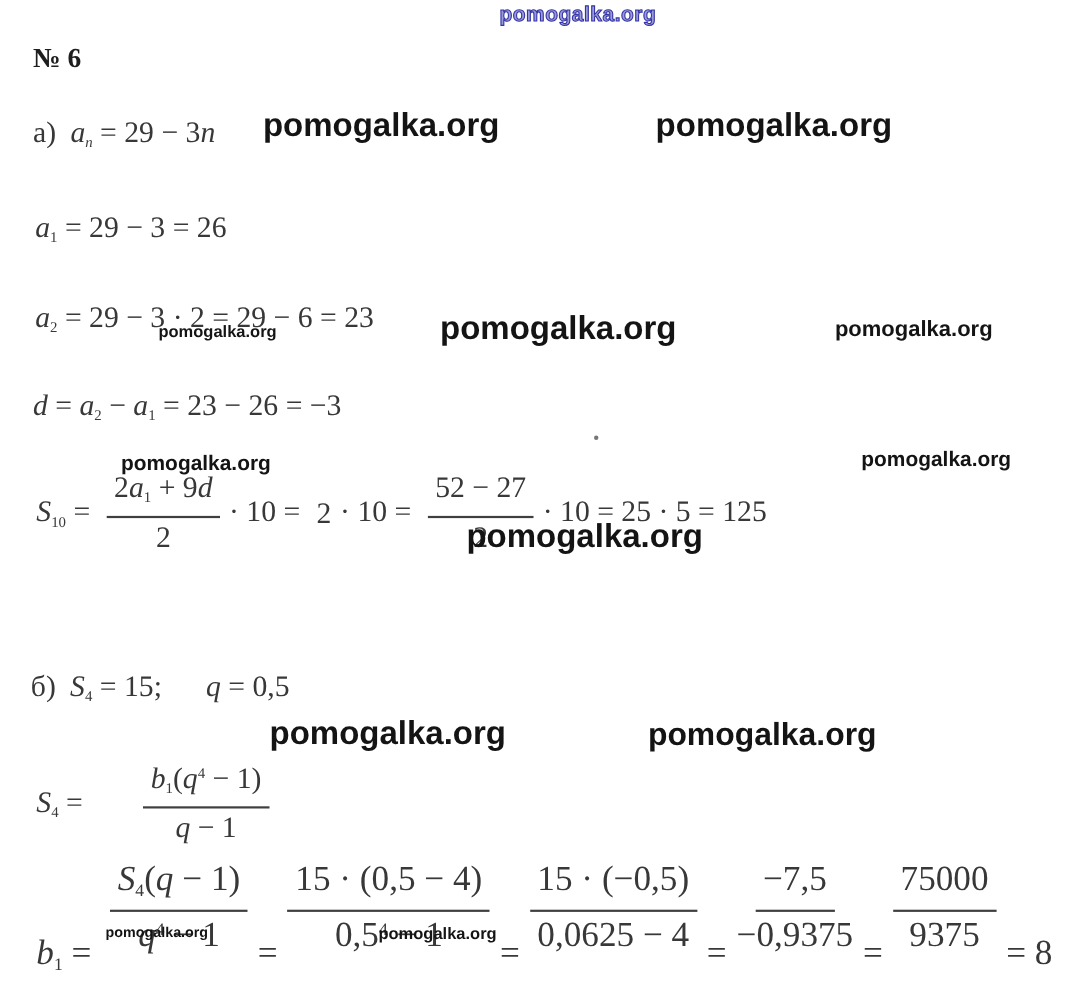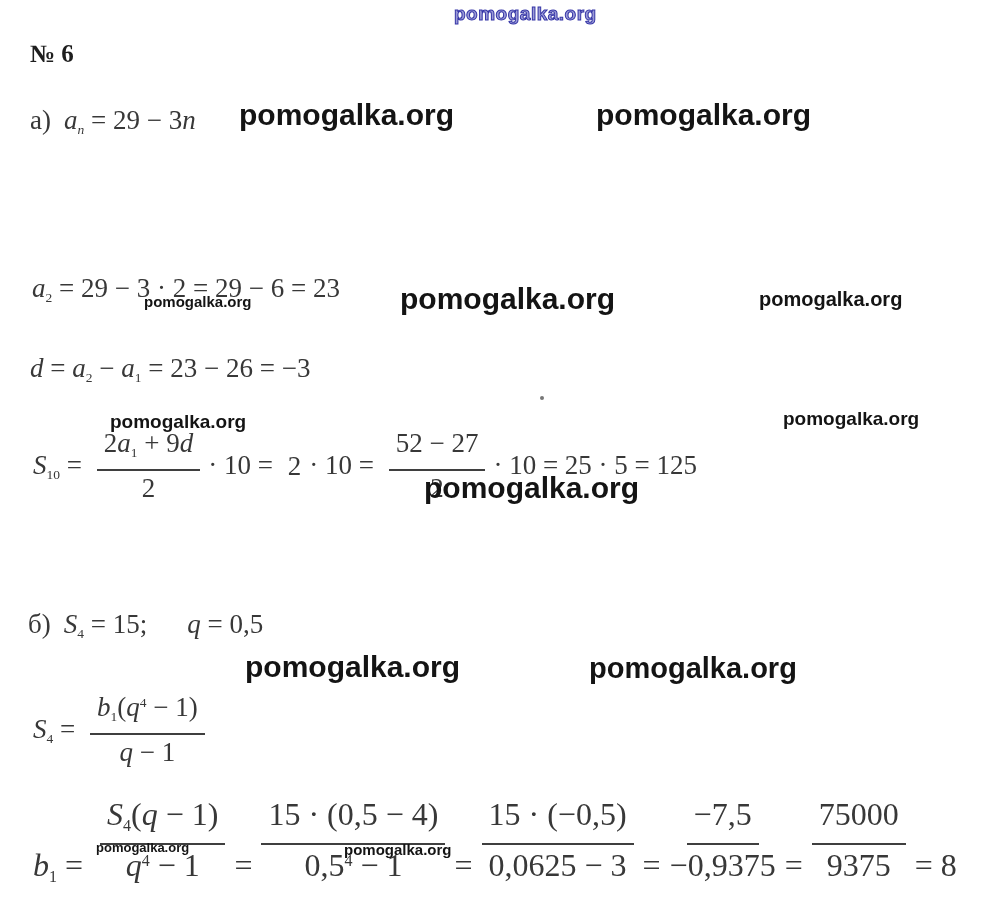--- a/index.html
+++ b/index.html
@@ -26,21 +26,21 @@
     font-size:27px; z-index:1; line-height:1.15;
   }
   .grp { white-space:pre; }
   .v { font-style:italic; }
   sub.s { font-size:0.5em; line-height:0; vertical-align:-0.35em; }
   sup.p { font-size:0.5em; line-height:0; vertical-align:0.65em; }
   .frac { display:inline-flex; flex-direction:column; align-items:center; margin:0 8px; }
   .frac .num { padding:0 7px 10px; border-bottom:2px solid #3f3f3f; white-space:pre; text-align:center; }
   .frac .den { padding-top:2px; white-space:pre; text-align:center; }
   .mline-b1 { font-size:32px;align-items:flex-end; }
-  .mline-b1 .frac { margin:0 9px; }
+  .mline-b1 .frac { margin:16px 9px; }
   .mla { margin-left:13px; }
   .mlq { margin-left:40px; }
   .speck { position:absolute; width:4px; height:4px; border-radius:50%; background:#777; z-index:1; }
 </style>
 </head>
 <body>
 
 <div class="page">
 
   <div class="wm wm-blue" style="left:428px; top:4px; font-size:19px;">pomogalka.org</div>
@@ -57,20 +57,23 @@
   <div class="wm" style="left:70px; top:841px; font-size:13px;">pomogalka.org</div>
   <div class="wm" style="left:318px; top:842px; font-size:15px;">pomogalka.org</div>
 
   <div class="heading" style="left:30px; top:40px;">№ 6</div>
 
   <div class="mline" style="left:30px; top:105px;">
     <span class="grp">а)</span>
     <span class="grp mla"><span class="v">a</span><sub class="s v">n</sub><span> = 29 − 3</span><span class="v">n</span></span>
   </div>
 
+  <div class="mline" style="left:32px; top:191px;">
+    <span class="grp"><span class="v">a</span><sub class="s">1</sub><span> = 29 − 3 = 26</span></span>
+  </div>
 
   <div class="mline" style="left:32px; top:273px;">
     <span class="grp"><span class="v">a</span><sub class="s">2</sub><span> = 29 − 3 · 2 = 29 − 6 = 23</span></span>
   </div>
 
   <div class="mline" style="left:30px; top:353px;">
     <span class="grp"><span class="v">d</span><span> = </span><span class="v">a</span><sub class="s">2</sub><span> − </span><span class="v">a</span><sub class="s">1</sub><span> = 23 − 26 = −3</span></span>
   </div>
 
   <div class="mline" style="left:33px; top:425px; height:82px;">
@@ -92,21 +95,21 @@
   </div>
 
   <div class="speck" style="left:540px; top:396px;"></div>
 
   <div class="mline" style="left:28px; top:609px;">
     <span class="grp">б)</span>
     <span class="grp mla"><span class="v">S</span><sub class="s">4</sub><span> = 15;</span></span>
     <span class="grp mlq"><span class="v">q</span><span> = 0,5</span></span>
   </div>
 
-  <div class="mline" style="left:33px; top:690px; height:80px;">
+  <div class="mline" style="left:33px; top:690px; height:80px;gap:40px;">
     <span class="grp"><span class="v">S</span><sub class="s">4</sub><span> = </span></span>
     <span class="frac">
       <span class="num"><span class="v">b</span><sub class="s">1</sub><span>(</span><span class="v">q</span><sup class="p">4</sup><span> − 1)</span></span>
       <span class="den"><span class="v">q</span><span> − 1</span></span>
     </span>
   </div>
 
   <div class="mline mline-b1" style="left:33px; top:804px; height:80px;">
     <span class="grp"><span class="v">b</span><sub class="s">1</sub><span> = </span></span>
     <span class="frac">
@@ -114,21 +117,21 @@
       <span class="den"><span class="v">q</span><sup class="p">4</sup><span> − 1</span></span>
     </span>
     <span class="grp">=</span>
     <span class="frac">
       <span class="num">15 · (0,5 − 4)</span>
       <span class="den"><span>0,5</span><sup class="p">4</sup><span> − 1</span></span>
     </span>
     <span class="grp">=</span>
     <span class="frac">
       <span class="num">15 · (−0,5)</span>
-      <span class="den">0,0625 − 3</span>
+      <span class="den">0,0625 − 4</span>
     </span>
     <span class="grp">=</span>
     <span class="frac">
       <span class="num">−7,5</span>
       <span class="den">−0,9375</span>
     </span>
     <span class="grp">=</span>
     <span class="frac">
       <span class="num">75000</span>
       <span class="den">9375</span>

